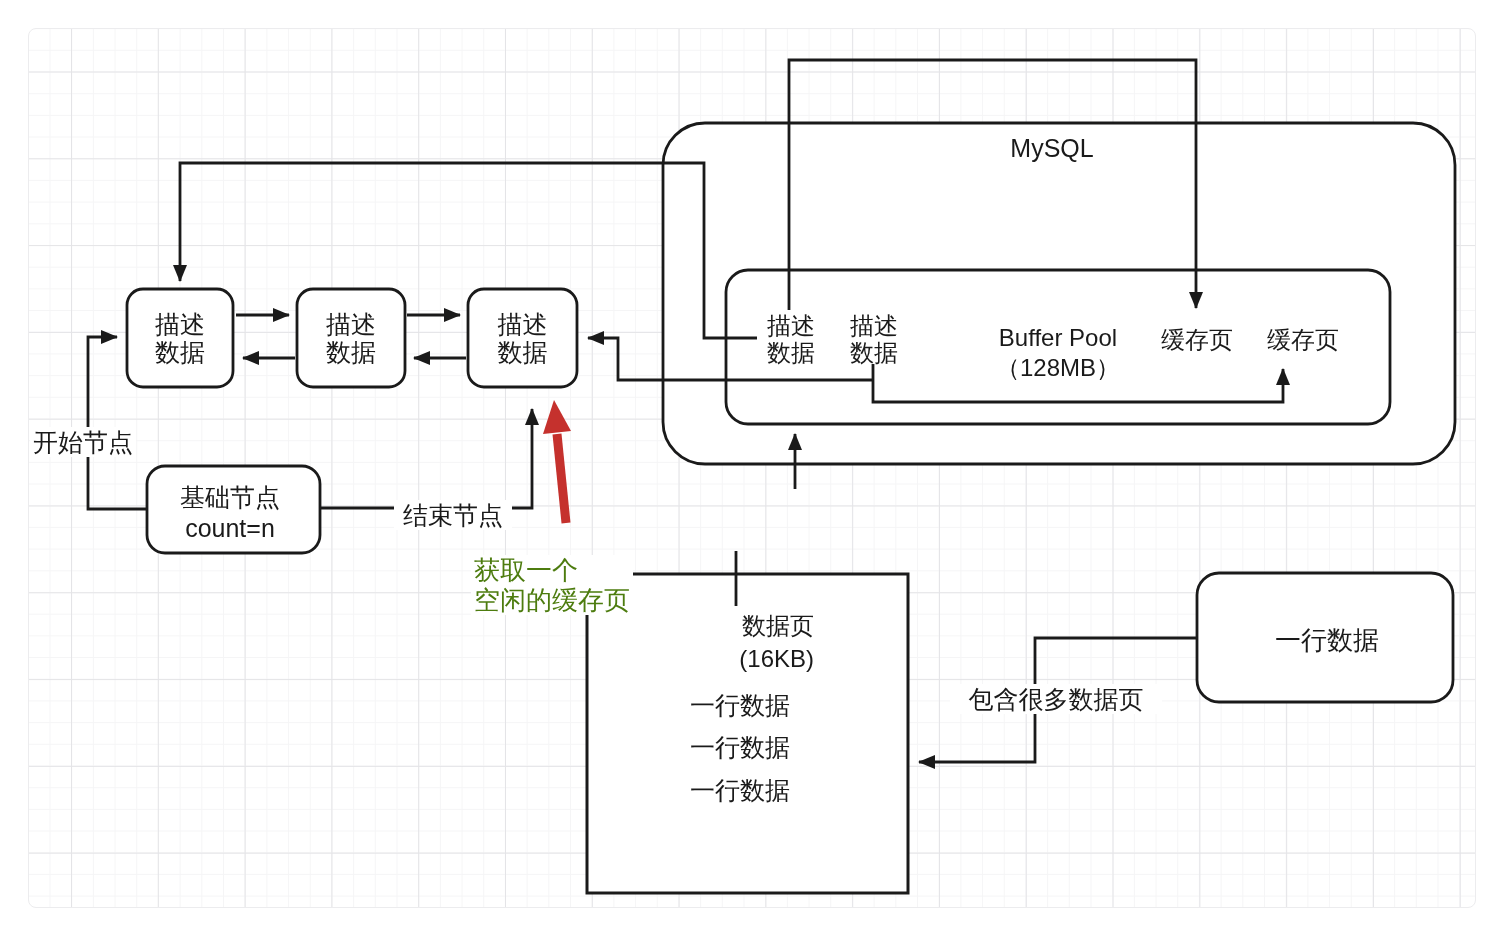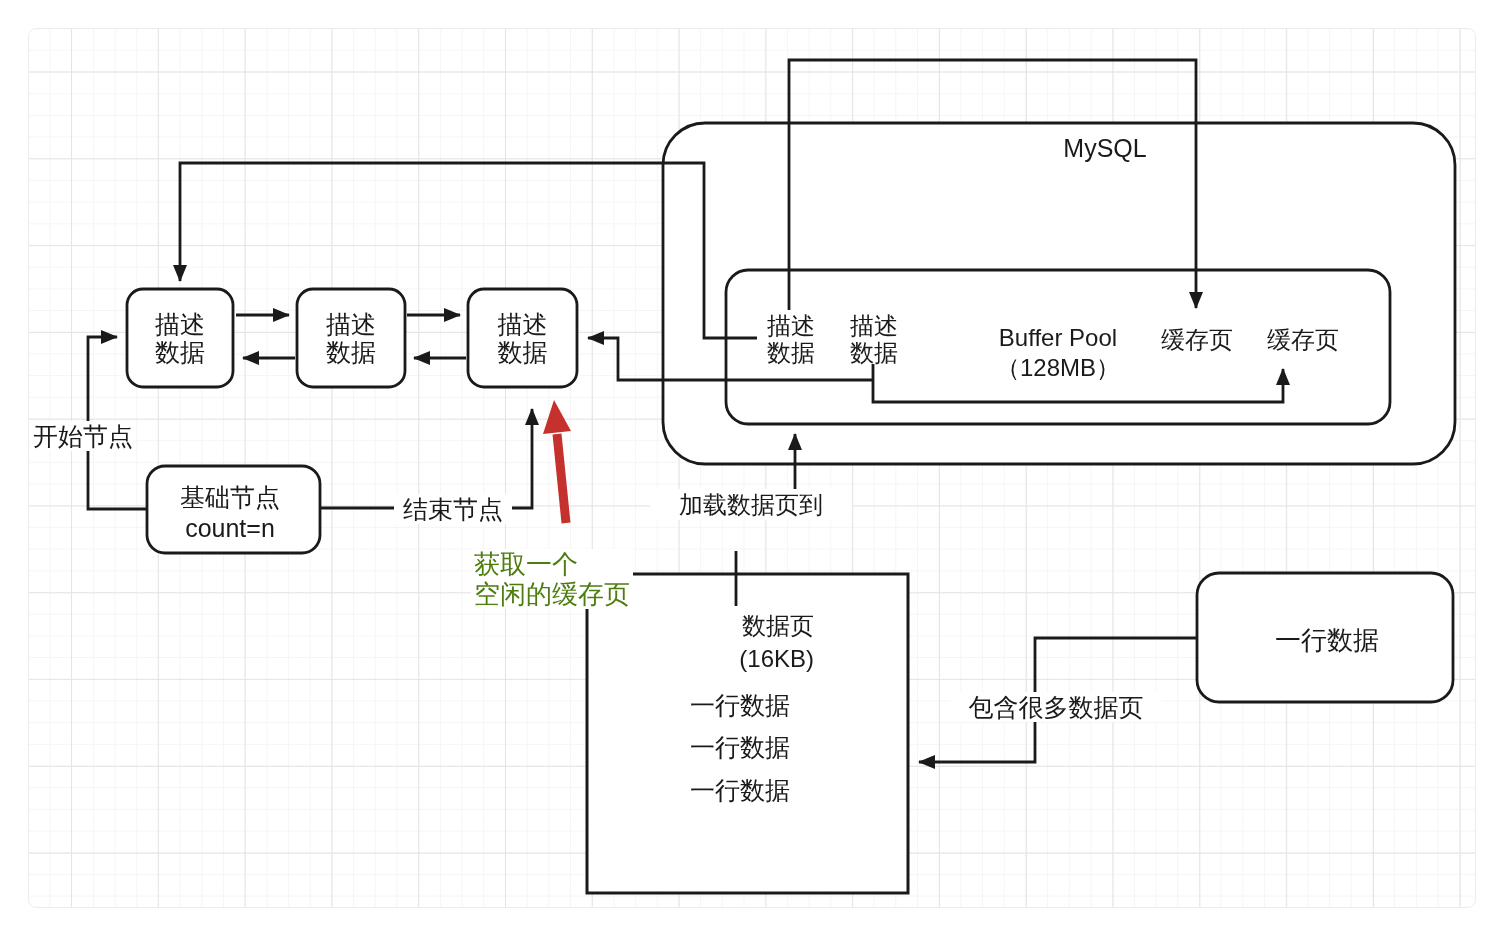--- a/index.html
+++ b/index.html
@@ -15,21 +15,21 @@
       linear-gradient(to right,#e4e4e7 1px,transparent 1px),
       linear-gradient(to bottom,#e4e4e7 1px,transparent 1px),
       linear-gradient(to right,#f5f5f6 1px,transparent 1px),
       linear-gradient(to bottom,#f5f5f6 1px,transparent 1px);
     background-size:86.8px 86.8px,86.8px 86.8px,21.7px 21.7px,21.7px 21.7px;
     background-position:42px 0,0 42.5px,20.5px 0,0 20.8px;
   }
   svg.layer{position:absolute;left:0;top:0;}
   .lbl{position:absolute;white-space:nowrap;line-height:1.2;}
   .c{text-align:center;}
-  .bgw{background:#ffffff;padding:0 3px;}
+  .bgw{background:#ffffff;padding:0 3px;margin-top:6px;}
   .two span{display:block;}
   .f24{font-size:24px;}
   .f25{font-size:25px;}
   .f26{font-size:26px;}
   .red{color:#4d7c0f;}
 </style>
 </head>
 <body>
 
 <div class="canvas"></div>
@@ -69,21 +69,21 @@
 
   <path d="M795,489 L795,434" fill="none" stroke="#1a1a1a" stroke-width="2.8" marker-end="url(#ab)"></path>
   <path d="M736,551 L736,606" fill="none" stroke="#1a1a1a" stroke-width="2.8"></path>
 
   <path d="M1197,638 L1035,638 L1035,762 L919,762" fill="none" stroke="#1a1a1a" stroke-width="2.8" marker-end="url(#ab)"></path>
 
   <line x1="566" y1="523" x2="557" y2="434" stroke="#c5312d" stroke-width="9"></line>
   <polygon points="554,400 571,431 543,434" fill="#c5312d"></polygon>
 </svg>
 
-<div class="lbl c f25" style="left:1030px;top:133px;width:150px;">MySQL</div>
+<div class="lbl c f25" style="left:977px;top:133px;width:150px;">MySQL</div>
 
 <div class="lbl c f24 two" style="left:762px;top:312px;width:58px;line-height:27px;">
   <span>描述</span>
   <span>数据</span>
 </div>
 <div class="lbl c f24 two" style="left:845px;top:312px;width:58px;line-height:27px;">
   <span>描述</span>
   <span>数据</span>
 </div>
 <div class="lbl c f24 two" style="left:968px;top:323px;width:180px;line-height:30px;">
@@ -114,26 +114,25 @@
 </div>
 
 <div class="lbl c f25 bgw" style="left:394px;top:494px;width:112px;">结束节点</div>
 
 <div class="lbl f26 red two bgw" style="left:471px;top:549px;line-height:30px;">
   <span>获取一个</span>
   <span>空闲的缓存页</span>
 </div>
 
 <div class="lbl c f24 two bgw" style="left:650px;top:489px;width:196px;line-height:31px;">
-  <span>加载数据页到</span>
 </div>
 
 <div class="lbl c f24 two" style="left:666px;top:609px;width:148px;line-height:33px;text-align:right;">
   <span>数据页</span>
   <span>(16KB)</span>
 </div>
 <div class="lbl c f25" style="left:666px;top:690px;width:148px;">一行数据</div>
 <div class="lbl c f25" style="left:666px;top:732px;width:148px;">一行数据</div>
 <div class="lbl c f25" style="left:666px;top:775px;width:148px;">一行数据</div>
 
-<div class="lbl c f25 bgw" style="left:950px;top:692px;width:206px;">包含很多数据页</div>
+<div class="lbl c f25 bgw" style="left:950px;top:678px;width:206px;">包含很多数据页</div>
 
 <div class="lbl c f26" style="left:1247px;top:625px;width:160px;">一行数据</div>
 
 </body></html>

